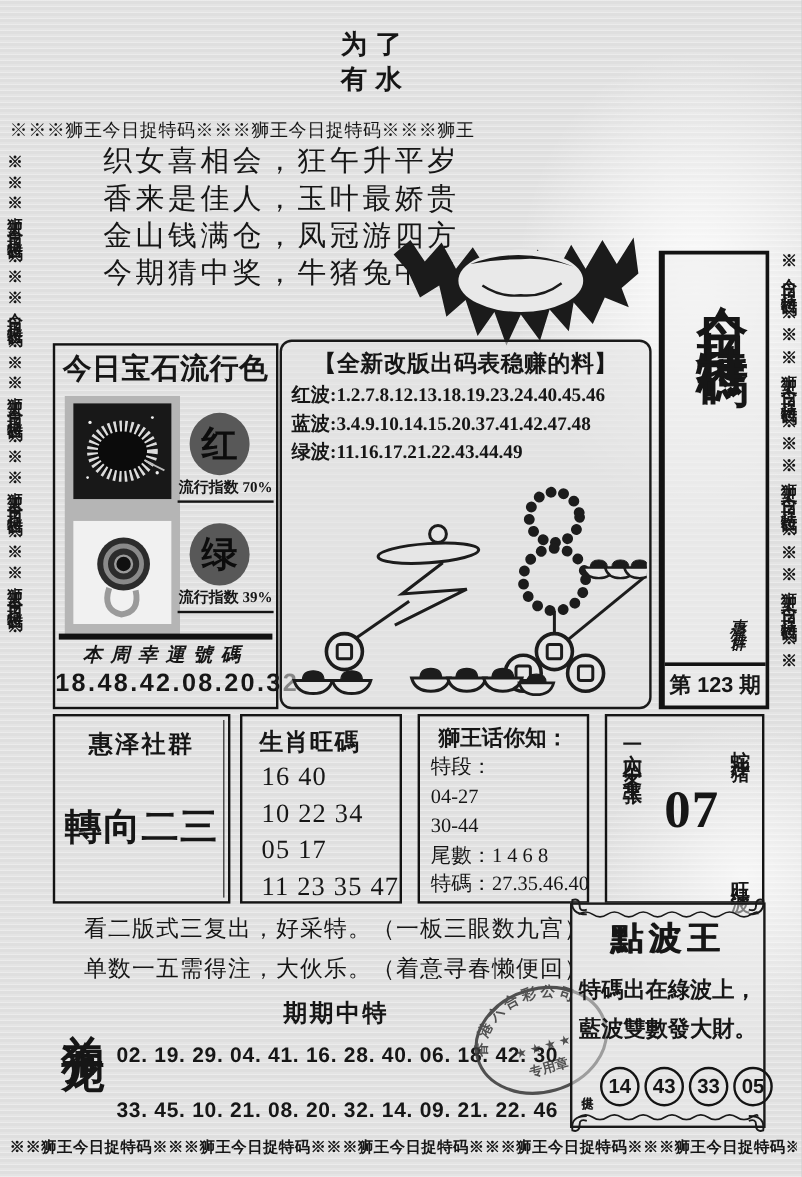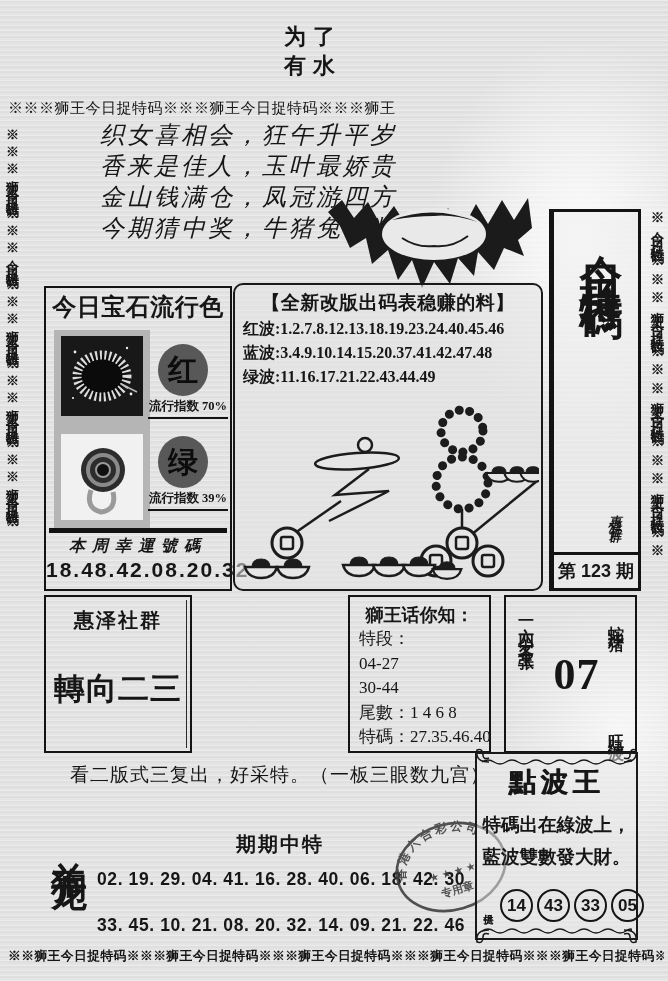--- a/index.html
+++ b/index.html
@@ -16,21 +16,21 @@
   .blob2{left:500px;top:600px;width:240px;height:260px;background:radial-gradient(closest-side,rgba(255,255,255,.7),rgba(255,255,255,0));}
   .vtext{writing-mode:vertical-rl;text-orientation:upright;}
   .sans{font-family:"Liberation Sans","DejaVu Sans",sans-serif;}
 
   .top-fragment{position:absolute;left:284px;top:22px;font-size:22px;font-weight:bold;line-height:29px;letter-spacing:7px;white-space:nowrap;}
   .header-marquee{position:absolute;left:8px;top:99px;width:440px;font-size:15px;font-weight:normal;letter-spacing:.5px;white-space:nowrap;overflow:hidden;}
   .left-strip{position:absolute;left:3px;top:120px;height:835px;font-size:13px;font-weight:bold;letter-spacing:4px;overflow:hidden;}
   .right-strip{position:absolute;left:648px;top:202px;height:752px;font-size:13.5px;font-weight:bold;letter-spacing:5px;overflow:hidden;}
   .footer-marquee{position:absolute;left:8px;top:948px;width:656px;font-size:12.8px;font-weight:bold;white-space:nowrap;overflow:hidden;letter-spacing:.4px;}
 
-  .poem{position:absolute;left:100px;top:120px;font-size:24px;line-height:31px;letter-spacing:3px;white-space:nowrap;font-style:italic;}
+  .poem{position:absolute;left:86px;top:120px;font-size:24px;line-height:31px;letter-spacing:3px;white-space:nowrap;}
 
   .lion-art{position:absolute;left:322px;top:190px;}
 
   .banner-box{position:absolute;left:549px;top:209px;width:92px;height:382px;border:3px solid #131313;border-left-width:5px;background:rgba(238,238,238,.6);box-sizing:border-box;}
   .banner-title{position:absolute;left:18px;top:8px;font-size:43px;font-weight:bold;letter-spacing:11px;}
   .banner-sub{position:absolute;left:52px;top:293px;font-size:12.5px;font-style:italic;font-weight:bold;letter-spacing:5px;}
   .banner-issue{position:absolute;left:0;right:0;bottom:0;height:33px;border-top:3px solid #131313;text-align:center;line-height:33px;font-size:18px;font-weight:bold;}
 
   .gem-box{position:absolute;left:44px;top:286px;width:188px;height:305px;border:2.5px solid #141414;box-sizing:border-box;}
   .gem-title{position:absolute;left:0;right:0;top:3px;text-align:center;font-size:24px;font-weight:900;letter-spacing:.5px;white-space:nowrap;}
@@ -230,39 +230,47 @@
           </g>
       </g>
     </svg>
   </div>
 
   <div class="sbox verse-box">
     <div class="verse-title">惠泽社群</div>
     <div class="verse-content">轉向二三</div>
   </div>
 
+  <div class="sbox zodiac-box">
+    <div class="zodiac-title">生肖旺碼</div>
+    <div class="zodiac-row">16 40</div>
+    <div class="zodiac-row">10 22 34</div>
+    <div class="zodiac-row">05 17</div>
+    <div class="zodiac-row">11 23 35 47</div>
+  </div>
 
   <div class="sbox tips-box">
     <div class="tips-title">獅王话你知：</div>
     <div class="tips-line">特段：</div>
     <div class="tips-line">04-27</div>
     <div class="tips-line">30-44</div>
     <div class="tips-line">尾數：1 4 6 8</div>
     <div class="tips-line">特碼：27.35.46.40</div>
   </div>
 
   <div class="sbox pick-box">
     <div class="pick-left vtext">一六四十各主张</div>
     <div class="pick-number">07</div>
     <div class="pick-right-top vtext">蛇冲猪</div>
     <div class="pick-right-bottom vtext">旺绿波</div>
   </div>
 
   <div class="commentary">
     <div>看二版式三复出，好采特。（一板三眼数九宫）</div>
+    <div>单数一五需得注，大伙乐。（着意寻春懒便回）</div>
   </div>
 
   <div class="bottom-zodiac vtext">羊狗龙</div>
   <div class="period-title sans">期期中特</div>
   <div class="num-row row1 sans">02. 19. 29. 04. 41. 16. 28. 40. 06. 18. 42. 30</div>
   <div class="num-row row2 sans">33. 45. 10. 21. 08. 20. 32. 14. 09. 21. 22. 46</div>
 
   <svg class="stamp" width="118" height="98" viewBox="0 0 118 98">
     <ellipse cx="59" cy="49" rx="55" ry="43" fill="none" stroke="#3c3c3c" stroke-width="2.6"></ellipse>
     <defs>

